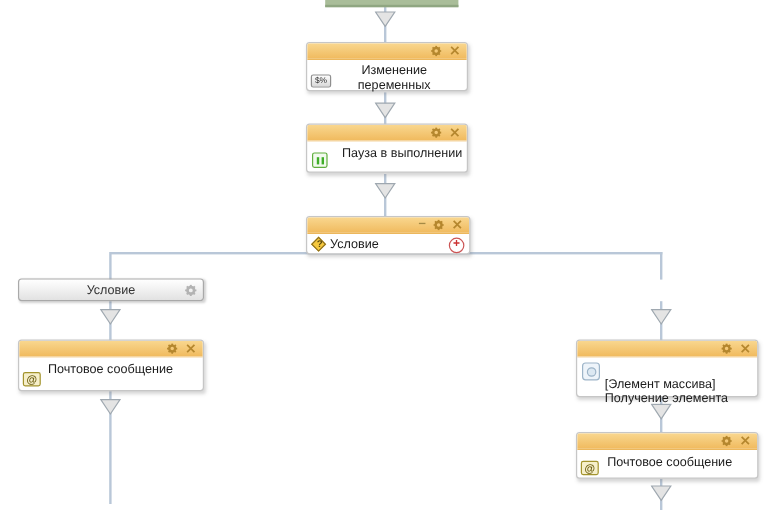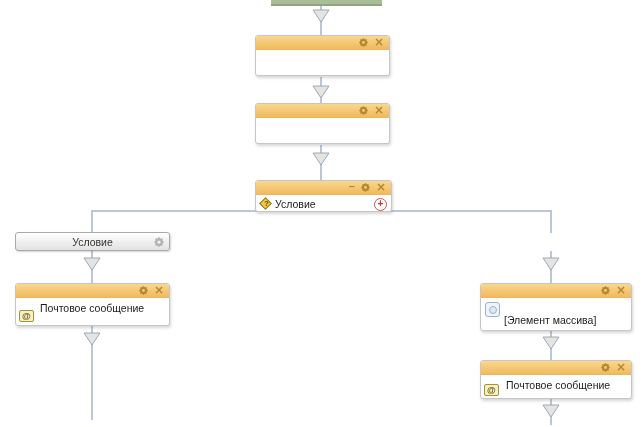--- a/index.html
+++ b/index.html
@@ -107,38 +107,49 @@
             <line x1="0.5" y1="10" x2="4" y2="10" stroke-width="3.2"></line>
             <line x1="16" y1="10" x2="19.5" y2="10" stroke-width="3.2"></line>
             <line x1="3.3" y1="3.3" x2="5.7" y2="5.7" stroke-width="3.2"></line>
             <line x1="14.3" y1="14.3" x2="16.7" y2="16.7" stroke-width="3.2"></line>
             <line x1="3.3" y1="16.7" x2="5.7" y2="14.3" stroke-width="3.2"></line>
             <line x1="14.3" y1="5.7" x2="16.7" y2="3.3" stroke-width="3.2"></line>
           </svg>
         </span>
       <span class="hico close-g">×</span>
     </div>
+    <div class="body">
+      <span class="title-center">Изменение переменных</span>
+      <span class="nicon vars-icon">$%</span>
+    </div>
   </div>
 
   <div class="node" style="left:255px;top:103px;width:135px;height:41px">
     <div class="hdr">
       <span class="hico">
           <svg class="gear" width="9" height="9" viewBox="0 0 20 20" fill="none">
             <circle cx="10" cy="10" r="5.5" stroke-width="4.5"></circle>
             <line x1="10" y1="0.5" x2="10" y2="4" stroke-width="3.2"></line>
             <line x1="10" y1="16" x2="10" y2="19.5" stroke-width="3.2"></line>
             <line x1="0.5" y1="10" x2="4" y2="10" stroke-width="3.2"></line>
             <line x1="16" y1="10" x2="19.5" y2="10" stroke-width="3.2"></line>
             <line x1="3.3" y1="3.3" x2="5.7" y2="5.7" stroke-width="3.2"></line>
             <line x1="14.3" y1="14.3" x2="16.7" y2="16.7" stroke-width="3.2"></line>
             <line x1="3.3" y1="16.7" x2="5.7" y2="14.3" stroke-width="3.2"></line>
             <line x1="14.3" y1="5.7" x2="16.7" y2="3.3" stroke-width="3.2"></line>
           </svg>
         </span>
       <span class="hico close-g">×</span>
+    </div>
+    <div class="body">
+      <span class="title-left" style="padding-left:29px">Пауза в выполнении</span>
+      <span class="nicon pause-icon">
+          <i></i>
+          <i></i>
+        </span>
     </div>
   </div>
 
   <div class="node" style="left:255px;top:180px;width:137px;height:32px">
     <div class="hdr">
       <span class="hico collapse-g">–</span>
       <span class="hico">
           <svg class="gear" width="9" height="9" viewBox="0 0 20 20" fill="none">
             <circle cx="10" cy="10" r="5.5" stroke-width="4.5"></circle>
             <line x1="10" y1="0.5" x2="10" y2="4" stroke-width="3.2"></line>
@@ -215,20 +226,21 @@
             <line x1="14.3" y1="5.7" x2="16.7" y2="3.3" stroke-width="3.2"></line>
           </svg>
         </span>
       <span class="hico close-g">×</span>
     </div>
     <div class="body">
       <span class="nicon elem-icon">
           <i></i>
         </span>
       <span class="title-left" style="padding-left:23px;padding-top:16px">[Элемент массива]</span>
+      <span class="title-left" style="padding-left:23px;padding-top:0">Получение элемента</span>
     </div>
   </div>
 
   <div class="node" style="left:480px;top:360px;width:152px;height:39px">
     <div class="hdr">
       <span class="hico">
           <svg class="gear" width="9" height="9" viewBox="0 0 20 20" fill="none">
             <circle cx="10" cy="10" r="5.5" stroke-width="4.5"></circle>
             <line x1="10" y1="0.5" x2="10" y2="4" stroke-width="3.2"></line>
             <line x1="10" y1="16" x2="10" y2="19.5" stroke-width="3.2"></line>

